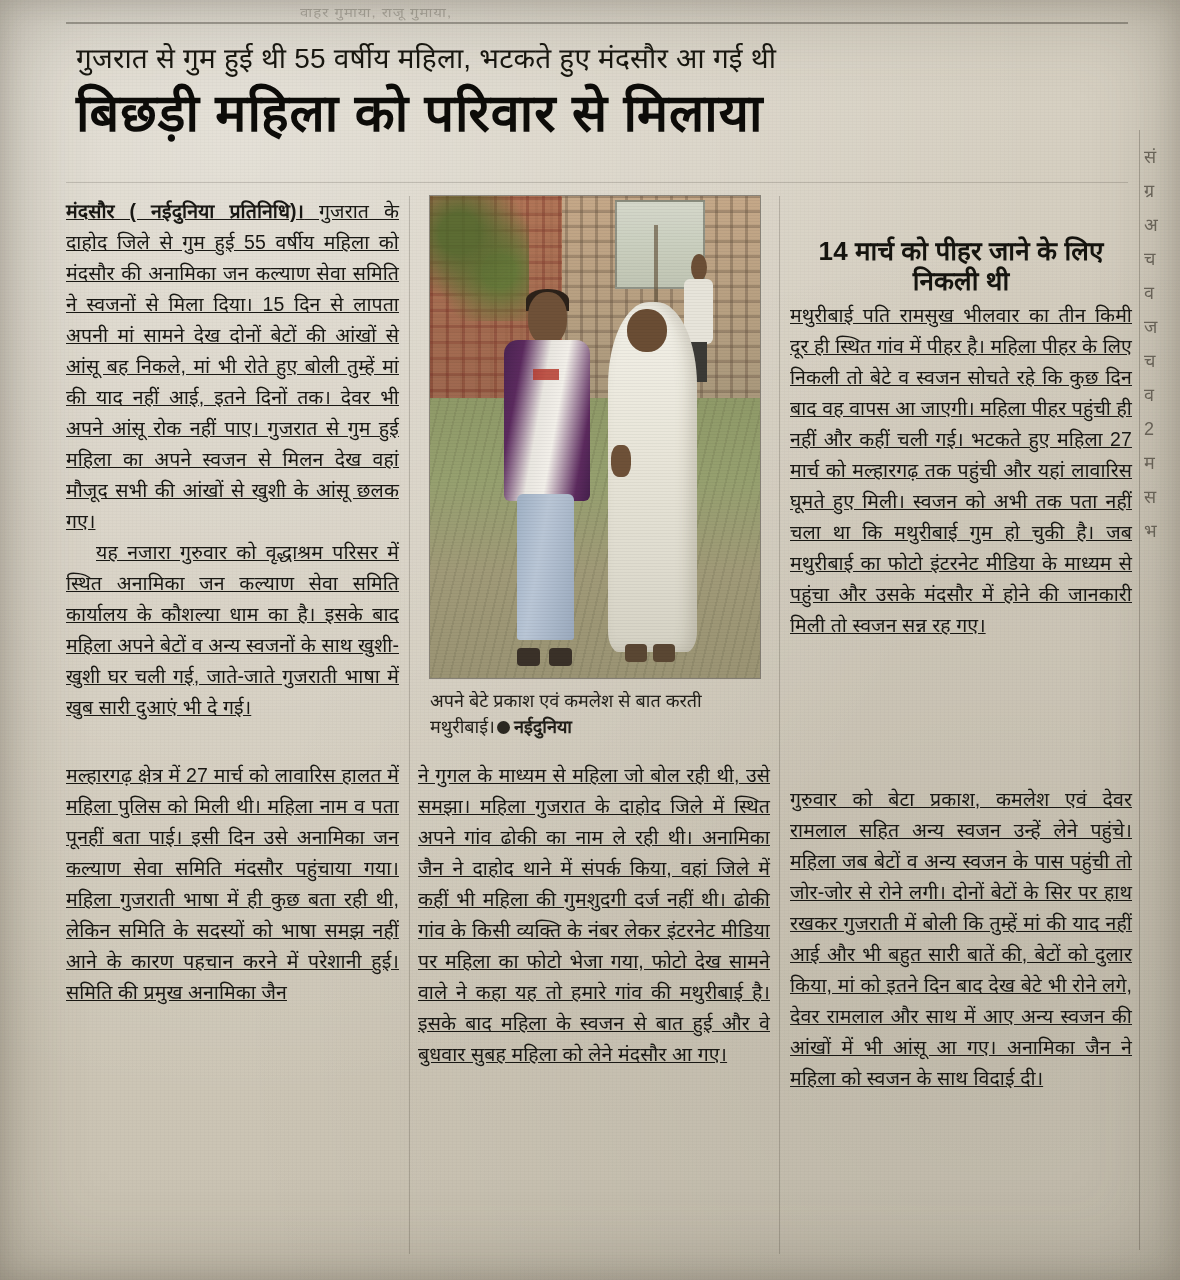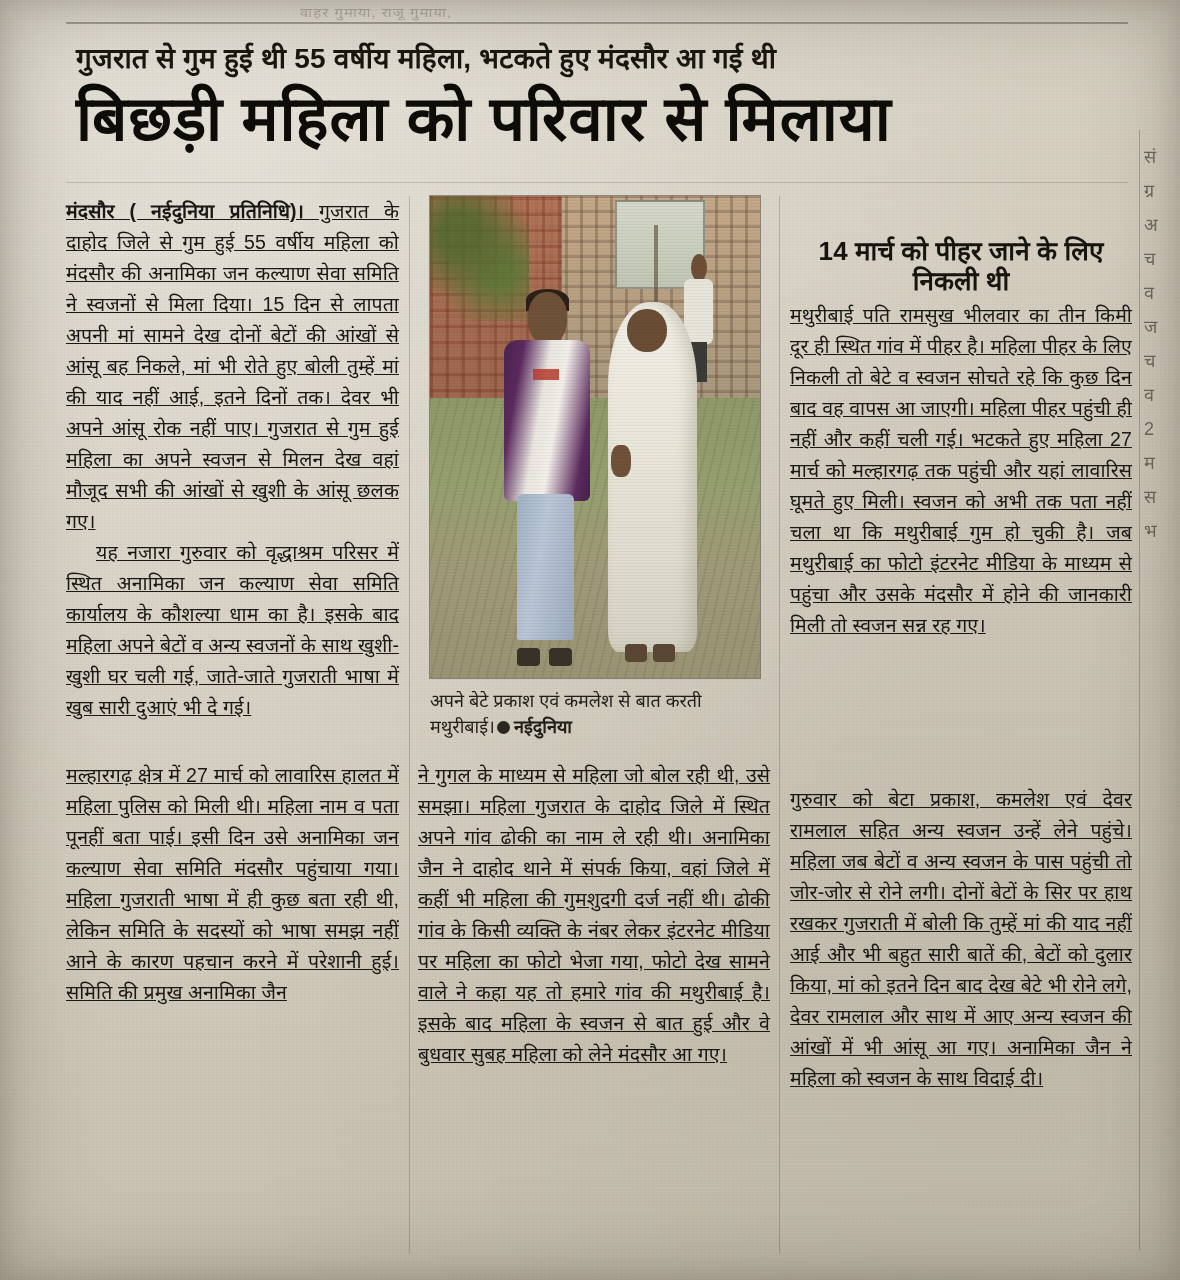--- a/index.html
+++ b/index.html
@@ -49,32 +49,32 @@
     transform: scaleY(0.85);
   }
 
   
   .kicker {
     position: absolute;
     top: 38px;
     left: 76px;
     width: 1050px;
     font-size: 28px;
-    font-weight: bold;
+    font-weight: normal;
     letter-spacing: .2px;
     color: #17160f;
     text-align: left;
     transform: scaleX(1.0);
   }
   .headline {
     position: absolute;
     top: 86px;
     left: 76px;
     width: 1060px;
-    font-size: 62px;
+    font-size: 52px;
     line-height: 1.05;
     font-weight: bold;
     color: #0d0c09;
     letter-spacing: 1px;
   }
   .rule-top {
     position: absolute;
     left: 66px;
     top: 22px;
     width: 1062px;

